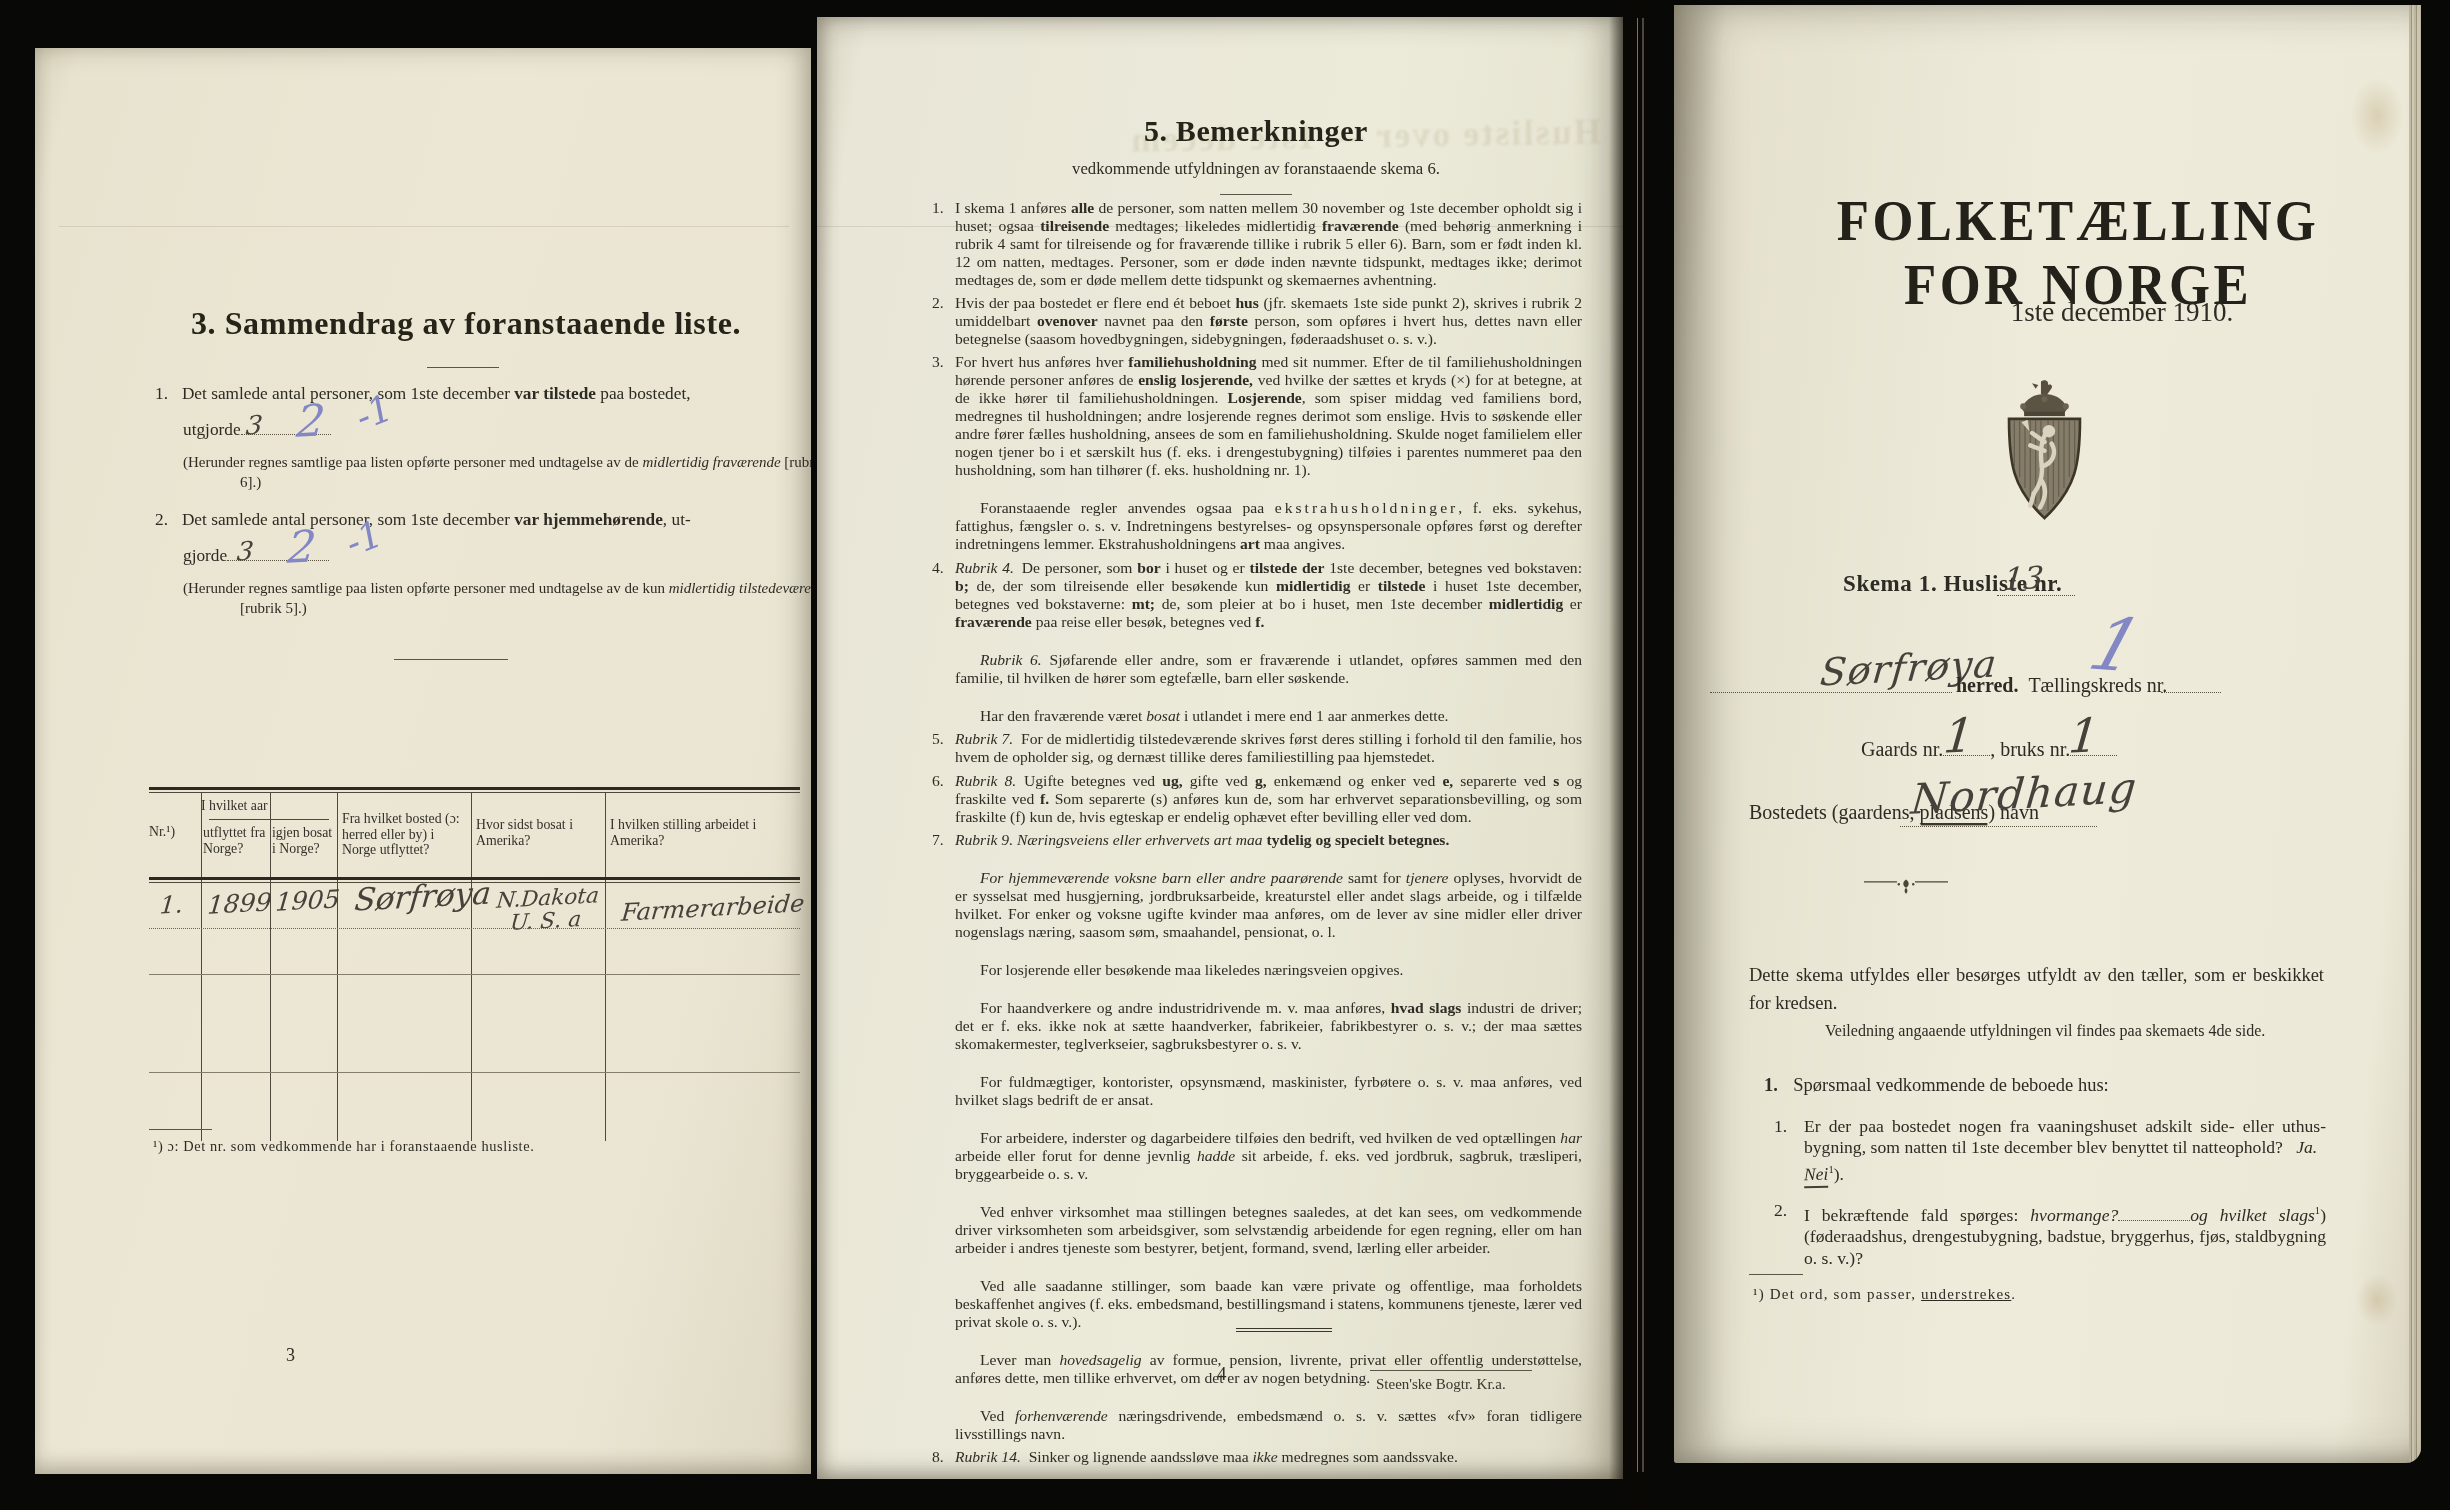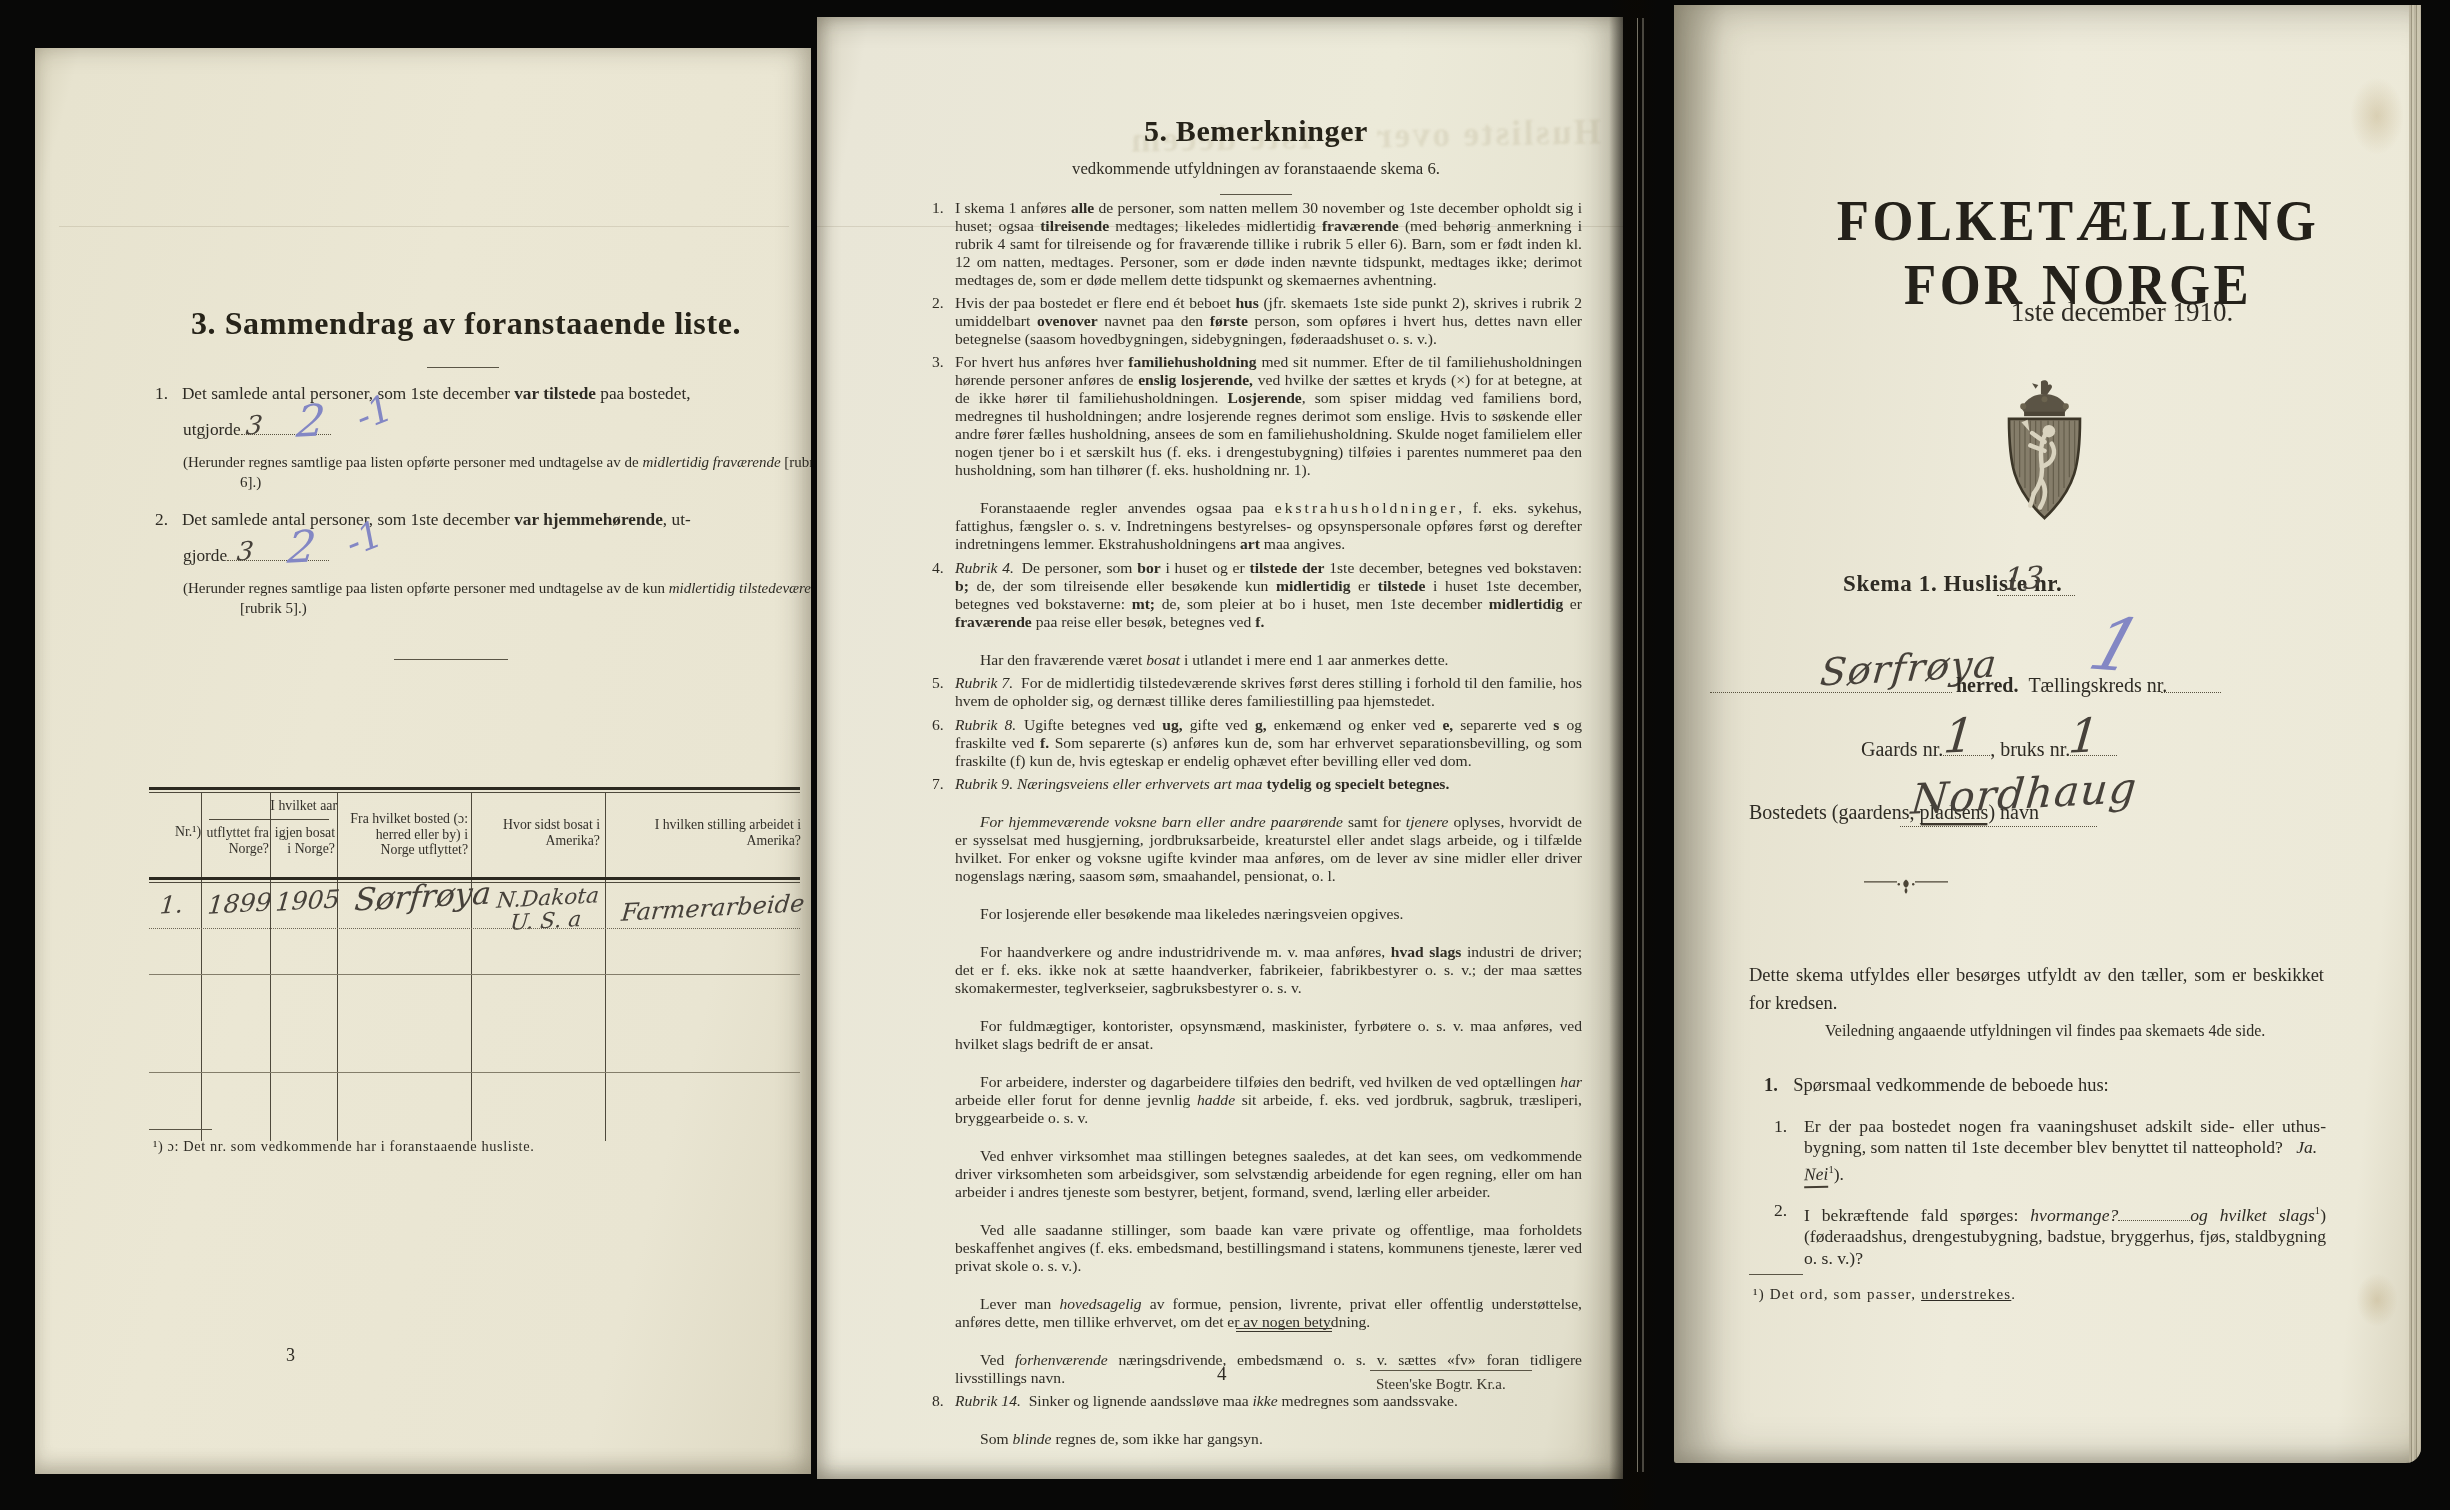--- a/index.html
+++ b/index.html
@@ -38,21 +38,21 @@
   .hw{position:absolute;font-family:"DejaVu Serif","Liberation Serif",serif;font-style:italic;
       transform:skewX(-8deg) rotate(-3deg);color:#46413a;white-space:nowrap;}
   .hw.blue{color:#8387c4;}
   .hand-underline{box-shadow:0 3px 0 -0.6px #3c362c;}
   .nei{display:inline-block;border-bottom:2.4px solid #443e33;padding-bottom:0.6px;transform:rotate(-1deg);}
 
   
   .na-table{position:absolute;left:114px;top:739px;width:651px;height:354px;font-size:13.8px;line-height:15.6px;color:#33302a;}
   .na-rule{position:absolute;left:0;width:100%;}
   .na-v{position:absolute;top:4.8px;bottom:0;width:1.2px;background:#4e493c;}
-  .na-h{position:absolute;text-align:right;font-family:Liberation Serif, serif;}
+  .na-h{position:absolute;text-align:left;font-family:Liberation Serif, serif;}
   .bem-num{position:absolute;left:-23px;top:0;}
   .bem-item{position:relative;margin-bottom:5.4px;}
   .bem-p{margin:0;}
   .bem-p + .bem-p{text-indent:25px;margin-top:20px;}
 
   .mid-col{position:absolute;left:138px;top:182px;width:627px;font-size:15.6px;line-height:18px;color:#2f2c25;}
   .ghost{position:absolute;left:42px;top:102px;width:742px;font-weight:bold;font-size:35px;
          color:rgba(120,105,60,.12);transform:scaleX(-1) rotate(1deg);filter:blur(1.2px);letter-spacing:2.4px;white-space:nowrap;}
 
   .rp-title{font-weight:bold;letter-spacing:3.6px;transform:scaleX(.94);color:#24211a;}
@@ -157,20 +157,21 @@
           <p class="bem-p">Hvis der paa bostedet er flere end ét beboet <b>hus</b> (jfr. skemaets 1ste side punkt 2), skrives i rubrik 2 umiddelbart <b>ovenover</b> navnet paa den <b>første</b> person, som opføres i hvert hus, dettes navn eller betegnelse (saasom hovedbygningen, sidebygningen, føderaadshuset o. s. v.).</p>
         </div>
         <div class="bem-item">
           <span class="bem-num">3.</span>
           <p class="bem-p">For hvert hus anføres hver <b>familiehusholdning</b> med sit nummer.  Efter de til familiehusholdningen hørende personer anføres de <b>enslig losjerende,</b> ved hvilke der sættes et kryds (×) for at betegne, at de ikke hører til familiehusholdningen.  <b>Losjerende</b>, som spiser middag ved familiens bord, medregnes til husholdningen; andre losjerende regnes derimot som enslige.  Hvis to søskende eller andre fører fælles husholdning, ansees de som en familiehusholdning.  Skulde noget familielem eller nogen tjener bo i et særskilt hus (f. eks. i drengestubygning) tilføies i parentes nummeret paa den husholdning, som han tilhører (f. eks. husholdning nr. 1).</p>
           <p class="bem-p">Foranstaaende regler anvendes ogsaa paa <span class="sp">ekstrahusholdninger</span>, f. eks. sykehus, fattighus, fængsler o. s. v.  Indretningens bestyrelses- og opsynspersonale opføres først og derefter indretningens lemmer.  Ekstrahusholdningens <b>art</b> maa angives.</p>
         </div>
         <div class="bem-item">
           <span class="bem-num">4.</span>
           <p class="bem-p"><i>Rubrik 4.</i> De personer, som <b>bor</b> i huset og er <b>tilstede der</b> 1ste december, betegnes ved bokstaven: <b>b;</b> de, der som tilreisende eller besøkende kun <b>midlertidig</b> er <b>tilstede</b> i huset 1ste december, betegnes ved bokstaverne: <b>mt;</b> de, som pleier at bo i huset, men 1ste december <b>midlertidig</b> er <b>fraværende</b> paa reise eller besøk, betegnes ved <b>f.</b></p>
+          <p class="bem-p"><i>Rubrik 6.</i> Sjøfarende eller andre, som er fraværende i utlandet, opføres sammen med den familie, til hvilken de hører som egtefælle, barn eller søskende.</p>
           <p class="bem-p">Har den fraværende været <i>bosat</i> i utlandet i mere end 1 aar anmerkes dette.</p>
         </div>
         <div class="bem-item">
           <span class="bem-num">5.</span>
           <p class="bem-p"><i>Rubrik 7.</i> For de midlertidig tilstedeværende skrives først deres stilling i forhold til den familie, hos hvem de opholder sig, og dernæst tillike deres familiestilling paa hjemstedet.</p>
         </div>
         <div class="bem-item">
           <span class="bem-num">6.</span>
           <p class="bem-p"><i>Rubrik 8.</i> Ugifte betegnes ved <b>ug,</b> gifte ved <b>g,</b> enkemænd og enker ved <b>e,</b> separerte ved <b>s</b> og fraskilte ved <b>f.</b>  Som separerte (s) anføres kun de, som har erhvervet separationsbevilling, og som fraskilte (f) kun de, hvis egteskap er endelig ophævet efter bevilling eller ved dom.</p>
         </div>

